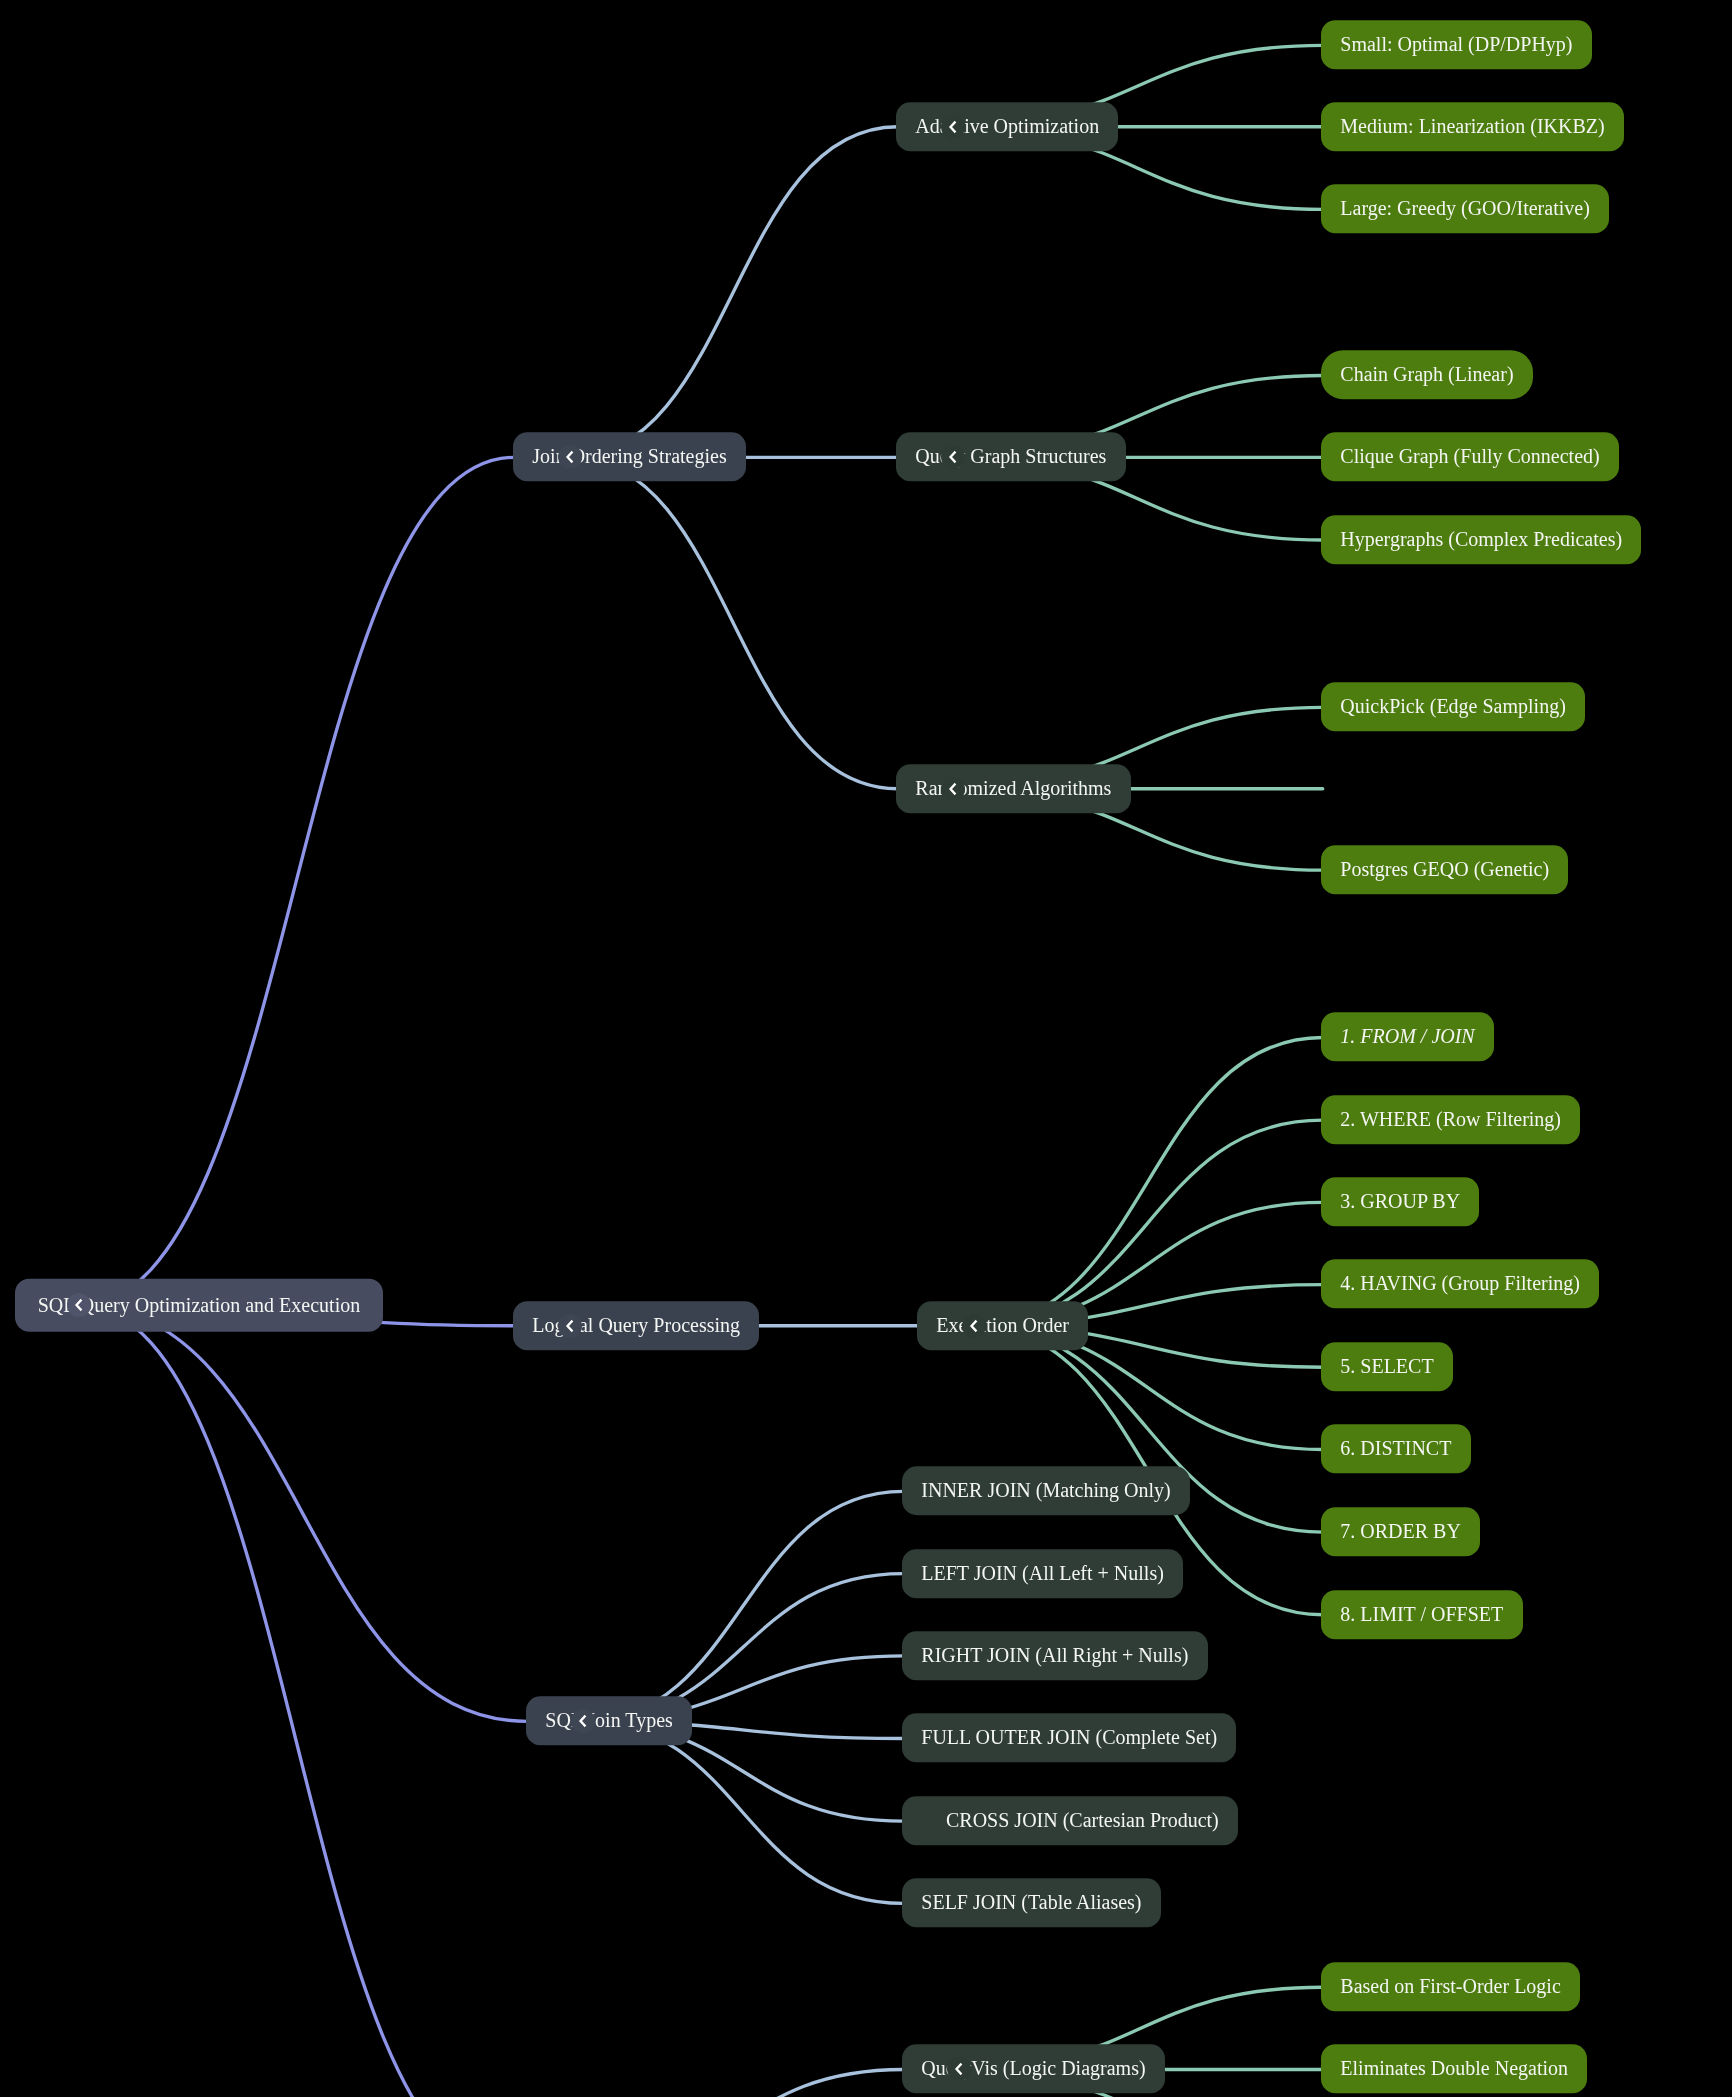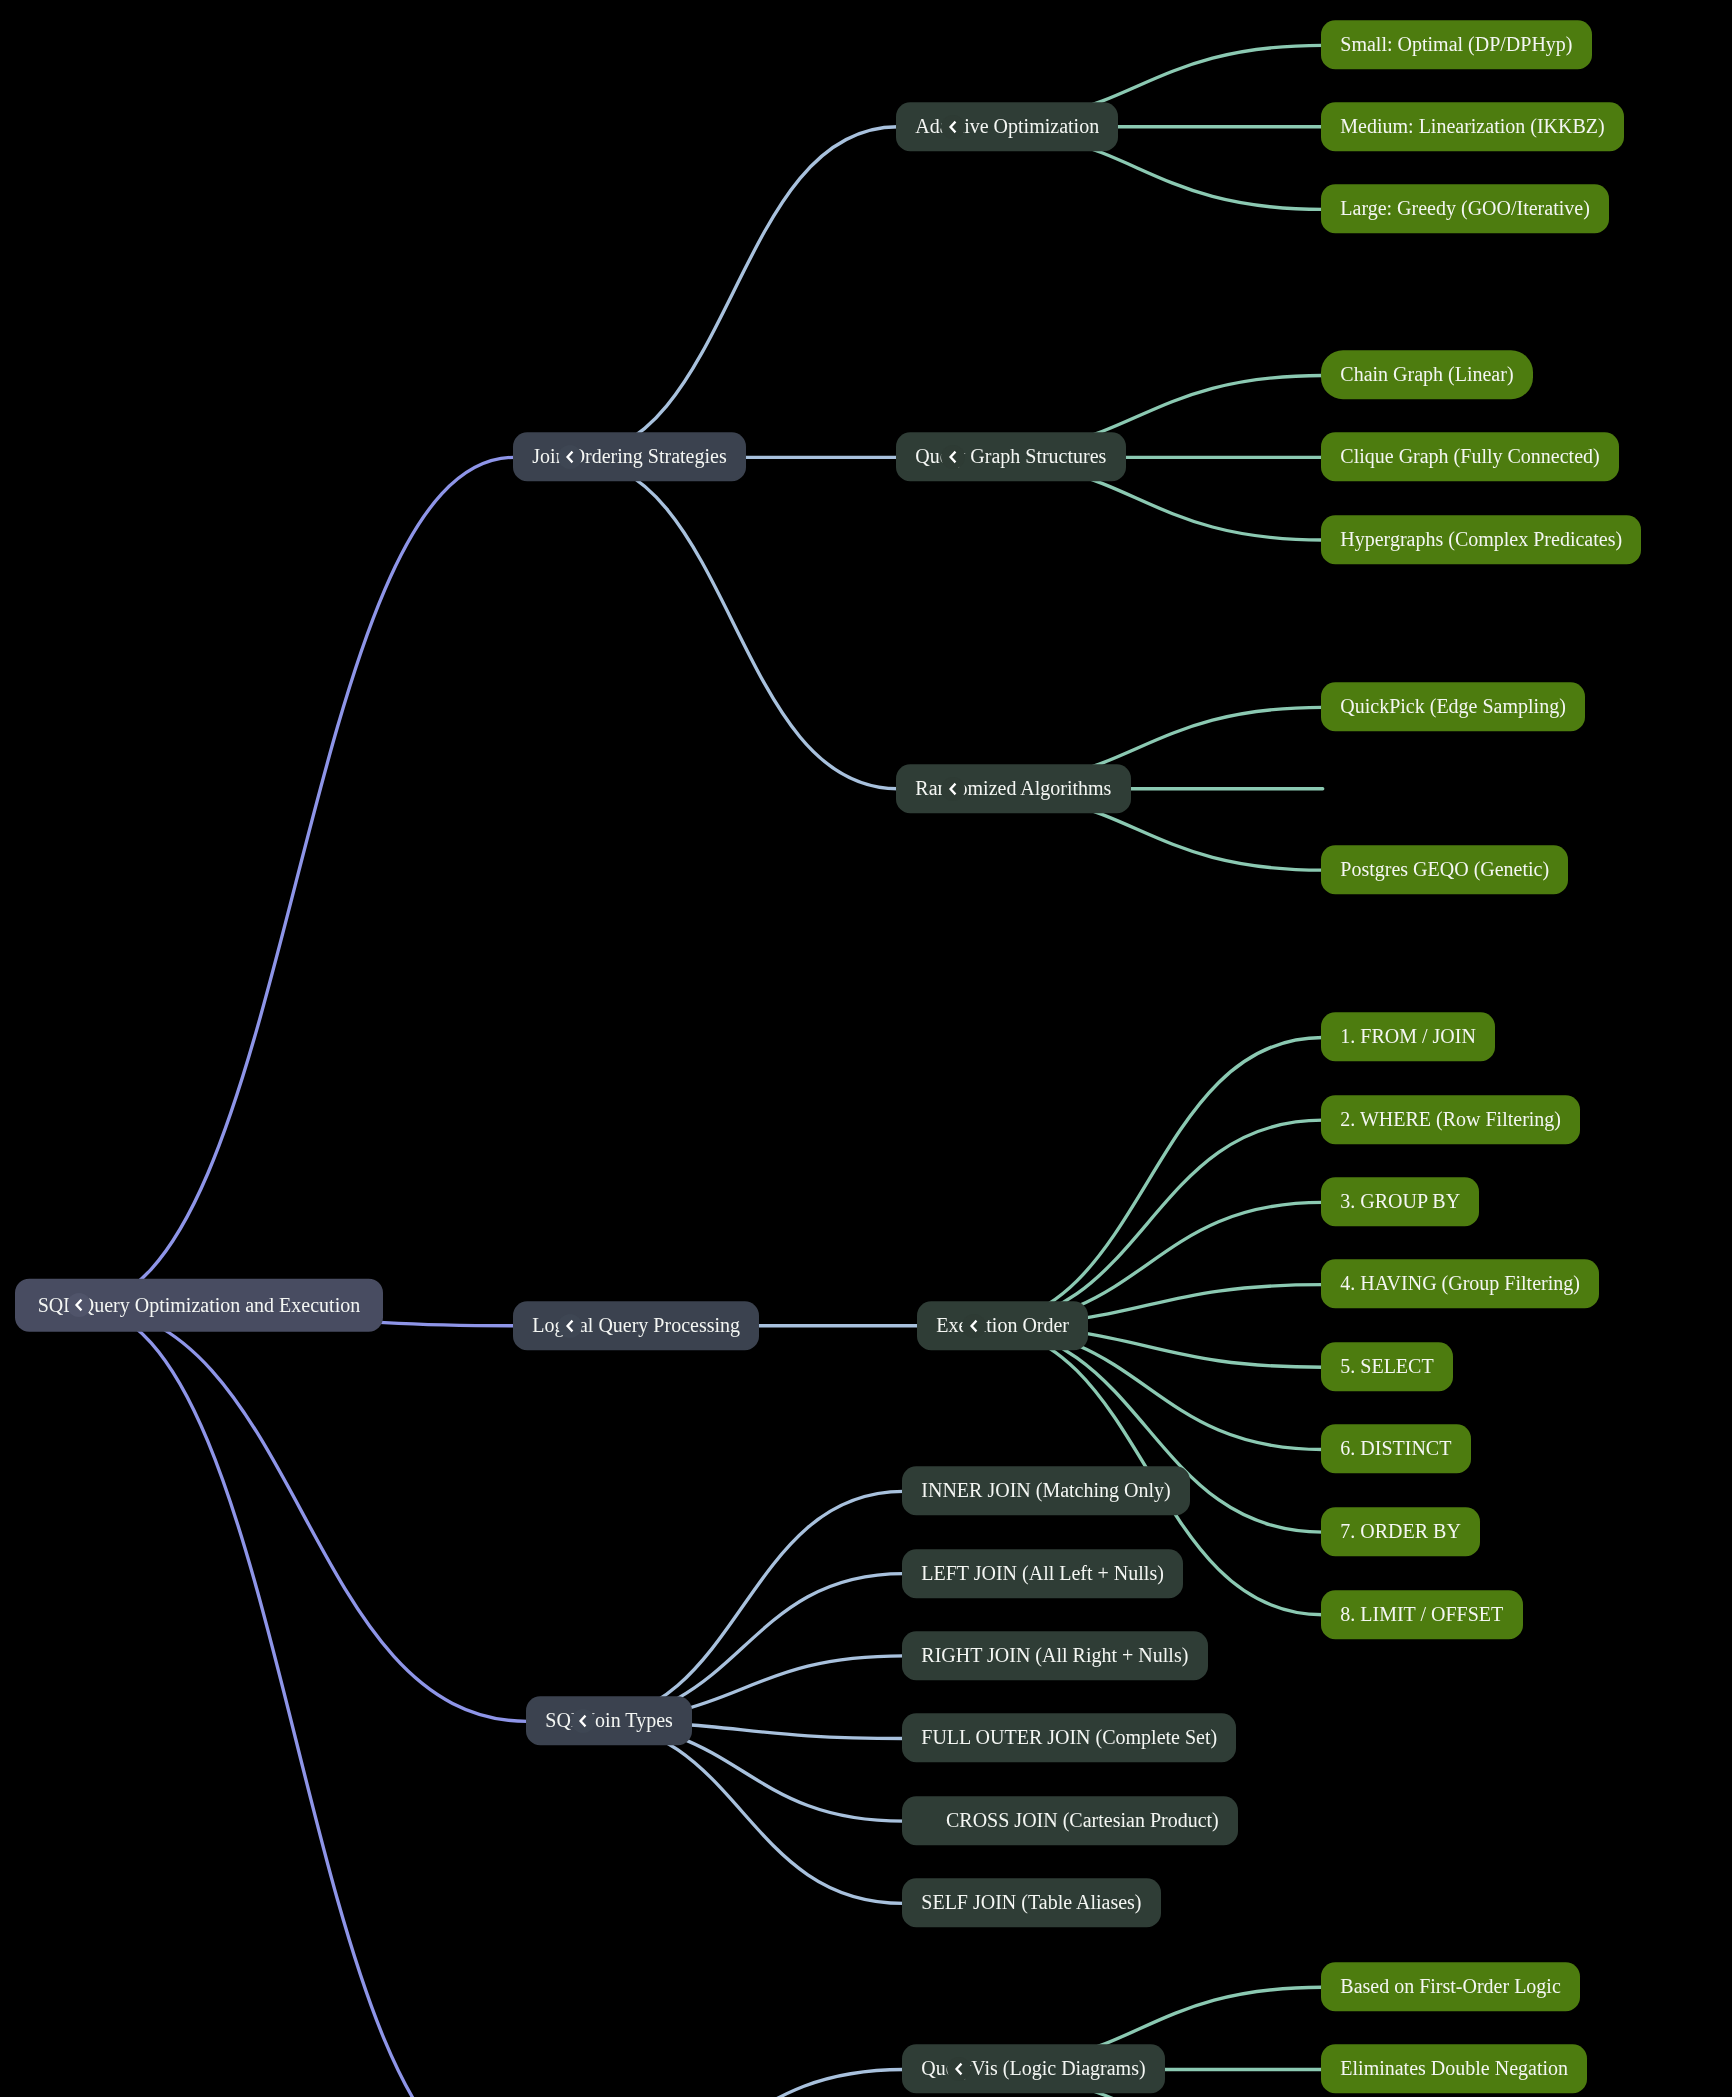--- a/index.html
+++ b/index.html
@@ -107,30 +107,30 @@
     <div class="node d3" style="left: 1321px; top: 209px;"><span class="label">Large: Greedy (GOO/Iterative)</span></div>
     <div class="node d2" style="left: 896px; top: 457px;"><span class="label">Query Graph Structures</span></div>
     <div class="node d3" style="left: 1321px; top: 375px; border-radius: 22px;"><span class="label">Chain Graph (Linear)</span></div>
     <div class="node d3" style="left: 1321px; top: 457px;"><span class="label">Clique Graph (Fully Connected)</span></div>
     <div class="node d3" style="left: 1321px; top: 540px;"><span class="label">Hypergraphs (Complex Predicates)</span></div>
     <div class="node d2" style="left: 896px; top: 789px;"><span class="label">Randomized Algorithms</span></div>
     <div class="node d3" style="left: 1321px; top: 707px;"><span class="label">QuickPick (Edge Sampling)</span></div>
     <div class="node d3" style="left: 1321px; top: 870px;"><span class="label">Postgres GEQO (Genetic)</span></div>
     <div class="node d1" style="left: 513px; top: 1326px;"><span class="label">Logical Query Processing</span></div>
     <div class="node d2" style="left: 917px; top: 1326px;"><span class="label">Execution Order</span></div>
-    <div class="node d3" style="left: 1321px; top: 1037px;"><span class="label">1. FROM / JOIN</span></div>
+    <div class="node d3" style="left: 1321px; top: 1037px; font-style: italic;"><span class="label">1. FROM / JOIN</span></div>
     <div class="node d3" style="left: 1321px; top: 1120px;"><span class="label">2. WHERE (Row Filtering)</span></div>
     <div class="node d3" style="left: 1321px; top: 1202px;"><span class="label">3. GROUP BY</span></div>
     <div class="node d3" style="left: 1321px; top: 1284px;"><span class="label">4. HAVING (Group Filtering)</span></div>
     <div class="node d3" style="left: 1321px; top: 1367px;"><span class="label">5. SELECT</span></div>
     <div class="node d3" style="left: 1321px; top: 1449px;"><span class="label">6. DISTINCT</span></div>
     <div class="node d3" style="left: 1321px; top: 1532px;"><span class="label">7. ORDER BY</span></div>
     <div class="node d3" style="left: 1321px; top: 1615px;"><span class="label">8. LIMIT / OFFSET</span></div>
     <div class="node d1" style="left: 526px; top: 1721px;"><span class="label">SQL Join Types</span></div>
-    <div class="node d2" style="left: 902px; top: 1491px;"><span class="label">INNER JOIN (Matching Only)</span></div>
+    <div class="node d2" style="left: 902px; top: 1491px; border-radius: 15px;"><span class="label">INNER JOIN (Matching Only)</span></div>
     <div class="node d2" style="left: 902px; top: 1574px;"><span class="label">LEFT JOIN (All Left + Nulls)</span></div>
     <div class="node d2" style="left: 902px; top: 1656px;"><span class="label">RIGHT JOIN (All Right + Nulls)</span></div>
     <div class="node d2" style="left: 902px; top: 1738px;"><span class="label">FULL OUTER JOIN (Complete Set)</span></div>
     <div class="node d2" style="left: 902px; top: 1821px; padding-left: 44px;"><span class="label">CROSS JOIN (Cartesian Product)</span></div>
     <div class="node d2" style="left: 902px; top: 1903px;"><span class="label">SELF JOIN (Table Aliases)</span></div>
     <div class="node d2" style="left: 902px; top: 2069px;"><span class="label">QueryVis (Logic Diagrams)</span></div>
     <div class="node d3" style="left: 1321px; top: 1987px;"><span class="label">Based on First-Order Logic</span></div>
     <div class="node d3" style="left: 1321px; top: 2069px;"><span class="label">Eliminates Double Negation</span></div>
     <div class="toggle t0" style="left: 67px; top: 1305px;">
       <svg width="24" height="24" viewBox="0 0 58 58">

